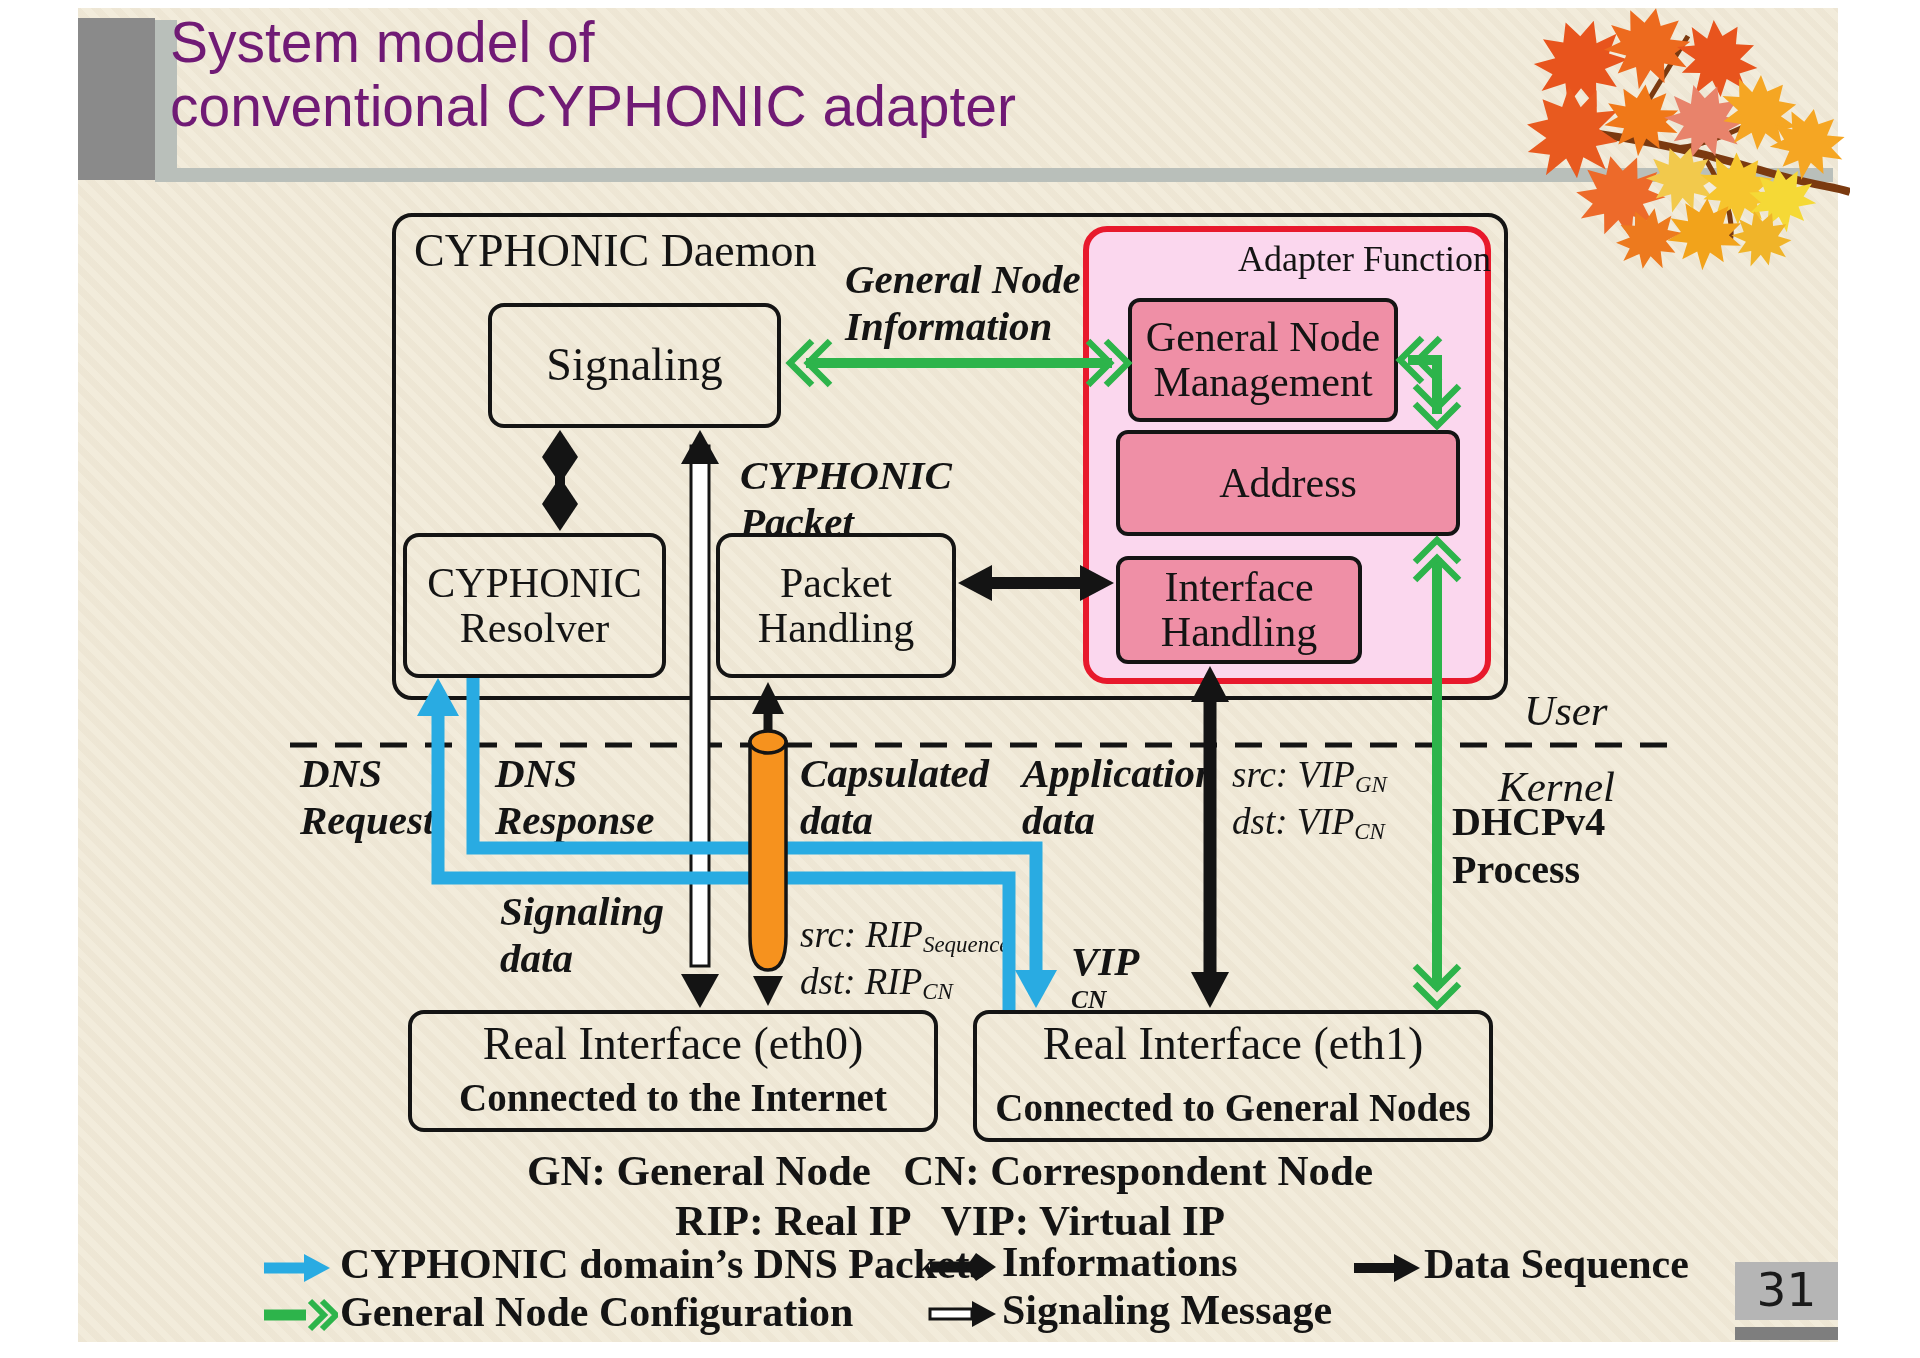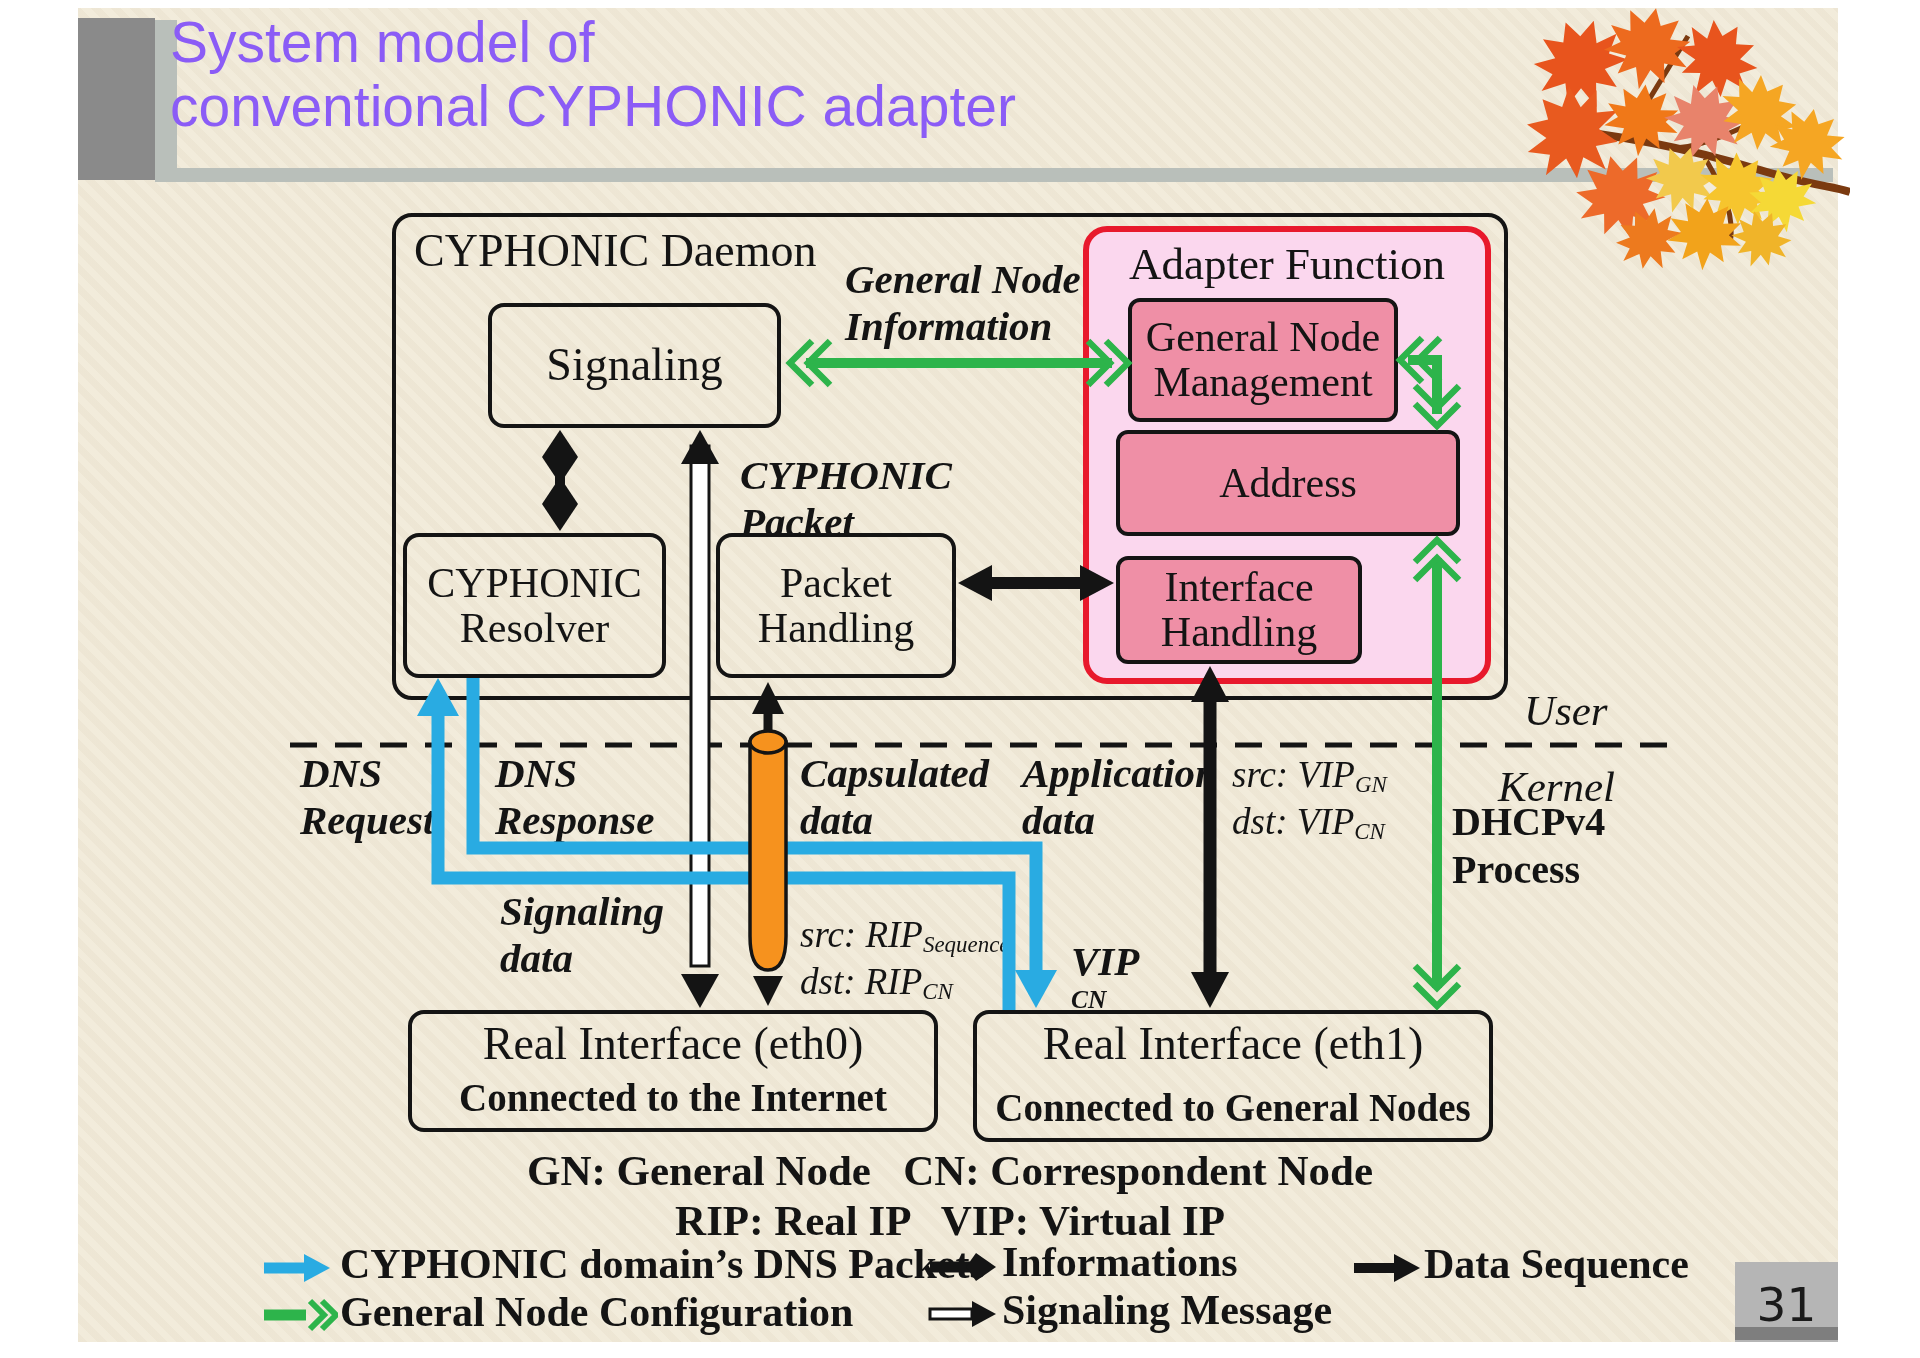--- a/index.html
+++ b/index.html
@@ -6,21 +6,21 @@
   .page{position:relative;width:1920px;height:1358px;background:#ffffff;overflow:hidden;
         font-family:"Liberation Serif",serif;color:#141414;}
   .slide{position:absolute;left:78px;top:8px;width:1760px;height:1334px;
          background-color:#F2EBDA;
          background-image:repeating-linear-gradient(45deg, rgba(120,100,60,0.035) 0 7px, rgba(255,255,255,0.03) 7px 14px);}
   
   .gray-rect{position:absolute;left:78px;top:18px;width:77px;height:162px;background:#8A8A8A;}
   .silver-v{position:absolute;left:155px;top:20px;width:22px;height:162px;background:#B9BFBA;}
   .silver-h{position:absolute;left:155px;top:168px;width:1678px;height:14px;background:#B9BFBA;}
   .title{position:absolute;left:170px;top:10px;font-family:"Liberation Sans",sans-serif;
-         font-size:57px;line-height:64px;color:#8b5cf6;font-weight:400;letter-spacing:0;}
+         font-size:57px;line-height:64px;color:#701a75;font-weight:400;letter-spacing:0;}
   .title span{display:block;}
   
   .dbox{position:absolute;border:4px solid #141414;border-radius:16px;box-sizing:border-box;
         display:flex;flex-direction:column;align-items:center;justify-content:center;
         text-align:center;line-height:1.06;font-size:42px;color:#141414;background:transparent;}
   .pinkfill{background:#EF8FA6;border-radius:12px;}
   .adapter{background:#FBD7EE;border:6px solid #E8192C;border-radius:24px;}
   .corner-label{position:absolute;font-size:46px;color:#141414;}
   .flabel{position:absolute;font-weight:bold;font-style:italic;font-size:41px;line-height:1.15;color:#141414;}
   .flabel span{display:block;}
@@ -30,22 +30,22 @@
   .sub{font-size:0.62em;vertical-align:-0.22em;}
   .boldlbl{position:absolute;font-weight:bold;font-size:40px;line-height:1.2;color:#141414;font-family:Liberation Serif, serif;}
   .boldlbl span{display:block;}
   .ethtitle{font-size:46px;font-weight:400;}
   .ethsub{font-size:39px;font-weight:bold;}
   .abbr{position:absolute;left:250px;width:1400px;text-align:center;font-weight:bold;
         font-size:43px;color:#141414;white-space:pre;}
   .leg-label{position:absolute;font-weight:bold;font-size:42px;color:#141414;white-space:pre;}
   .leg-icon{position:absolute;}
   .overlay{position:absolute;left:0;top:0;width:1920px;height:1358px;pointer-events:none;}
-  .pagenum{position:absolute;left:1735px;top:1262px;width:103px;height:80px;background:#B5B5B5;
-           display:flex;align-items:flex-end;justify-content:center;}
+  .pagenum{position:absolute;left:1735px;top:1262px;width:103px;height:58px;background:#B5B5B5;
+           display:flex;align-items:flex-start;justify-content:center;}
   .pagenum-strip{position:absolute;left:1735px;top:1327px;width:103px;height:13px;background:#7E7E7E;}
   .pagenum span{font-family:"DejaVu Sans",sans-serif;font-size:47px;color:#1a1a1a;margin-bottom:10px;}
 </style>
 </head>
 <body>
 
 <div class="page">
   <div class="slide"></div>
 
   <div class="gray-rect"></div>
@@ -80,21 +80,21 @@
       <use href="#leaf" fill="#F2A31B" transform="translate(185,232) rotate(4) scale(0.8)"></use>
       <use href="#leaf" fill="#ED7A1E" transform="translate(128,238) rotate(-26) scale(0.7)"></use>
       <use href="#leaf" fill="#F0B429" transform="translate(242,238) rotate(22) scale(0.64)"></use>
     </g>
   </svg>
 
   <div class="dbox" style="left:392px;top:213px;width:1116px;height:487px;border-radius:20px;"></div>
   <div class="corner-label" style="left:414px;top:224px;">CYPHONIC Daemon</div>
 
   <div class="dbox adapter" style="left:1083px;top:226px;width:408px;height:458px;"></div>
-  <div class="corner-label" style="left:1083px;top:238px;width:408px;text-align:center;font-size:45px;">Adapter Function</div>
+  <div class="corner-label" style="left:1083px;top:238px;width:408px;text-align:right;font-size:36px;">Adapter Function</div>
 
   <div class="dbox" style="left:488px;top:303px;width:293px;height:125px;font-size:46px;">
     <span>Signaling</span>
   </div>
 
   <div class="dbox" style="left:403px;top:533px;width:263px;height:145px;">
     <span>CYPHONIC</span>
     <span>Resolver</span>
   </div>
 

